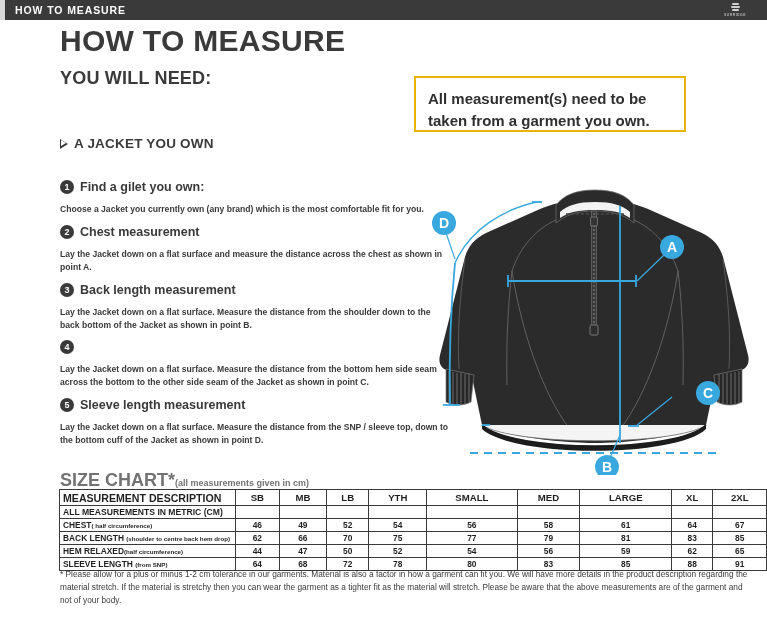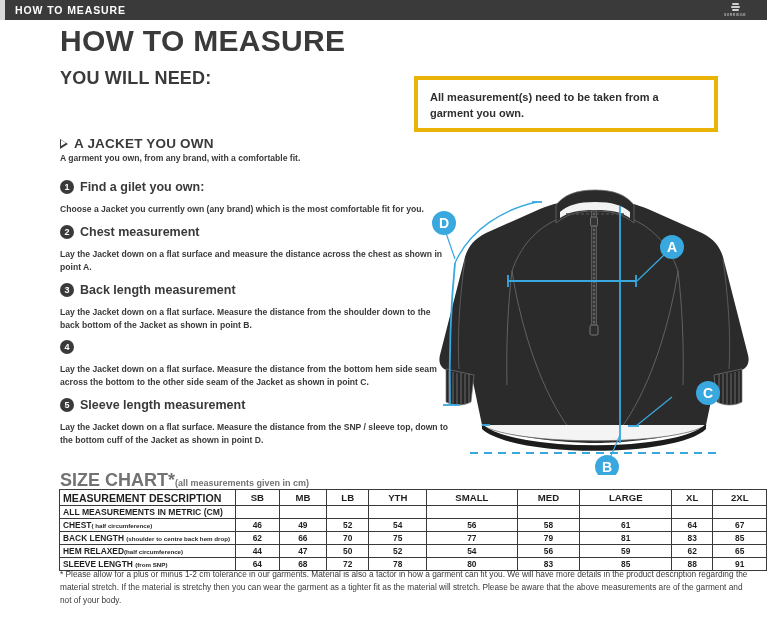--- a/index.html
+++ b/index.html
@@ -76,24 +76,24 @@
   }
   .need-head-label{
     font-size:13.5px; font-weight:bold; color:#3a3a3a; letter-spacing:.2px;
   }
   .need-sub{
     font-size:8.6px; font-weight:bold; color:#3a3a3a; margin-top:2px;
   }
 
   
   .callout-box{
-    position:absolute; left:414px; top:76px; width:304px; height:56px;
-    border:4px solid #eab308; background:#fff;
+    position:absolute; left:414px; top:76px; width:272px; height:56px;
+    border:2px solid #eab308; background:#fff;
     padding:10px 12px;
-    font-size:11px; font-weight:bold; line-height:1.45; color:#2f2f2f;
+    font-size:15px; font-weight:bold; line-height:1.45; color:#2f2f2f;
   }
 
   
   .steps{ position:absolute; left:60px; top:180px; width:392px; }
   .step{ margin-bottom:9px; }
   .step-head{ display:flex; align-items:center; gap:6px; }
   .step-num{
     width:14px;height:14px;border-radius:50%;
     background:#3a3a3a; color:#fff; font-size:9px; font-weight:bold;
     display:flex;align-items:center;justify-content:center; flex:none;
@@ -159,21 +159,20 @@
   <div class="main-title">HOW TO MEASURE</div>
 
   <div class="ywn-title">YOU WILL NEED:</div>
 
 
   <div class="need-block need-2">
     <div class="need-head">
       <span class="tri"></span>
       <span class="need-head-label">A JACKET YOU OWN</span>
     </div>
-    <div class="need-sub">A garment you own, from any brand, with a comfortable fit.</div>
   </div>
 
   <div class="callout-box">All measurement(s) need to be taken from a garment you own.</div>
 
   <div class="steps">
     <div class="step">
       <div class="step-head">
         <span class="step-num">1</span>
         <span class="step-title">Find a gilet you own:</span>
       </div>

